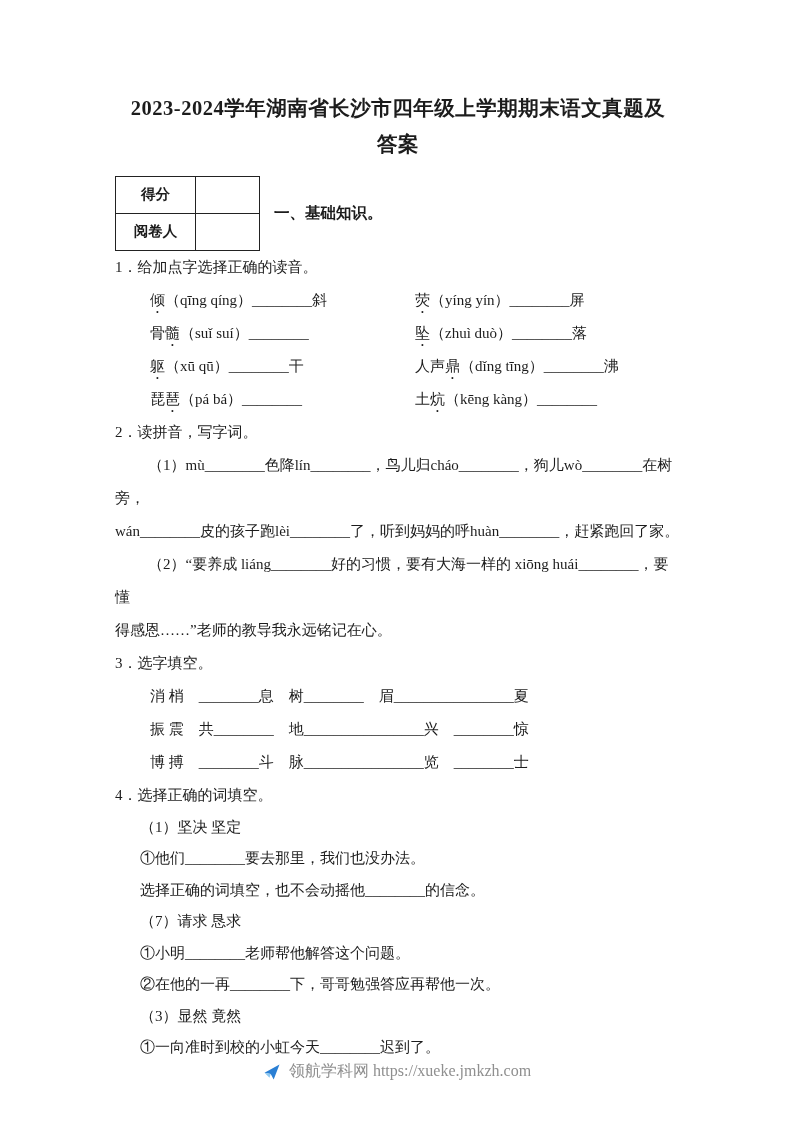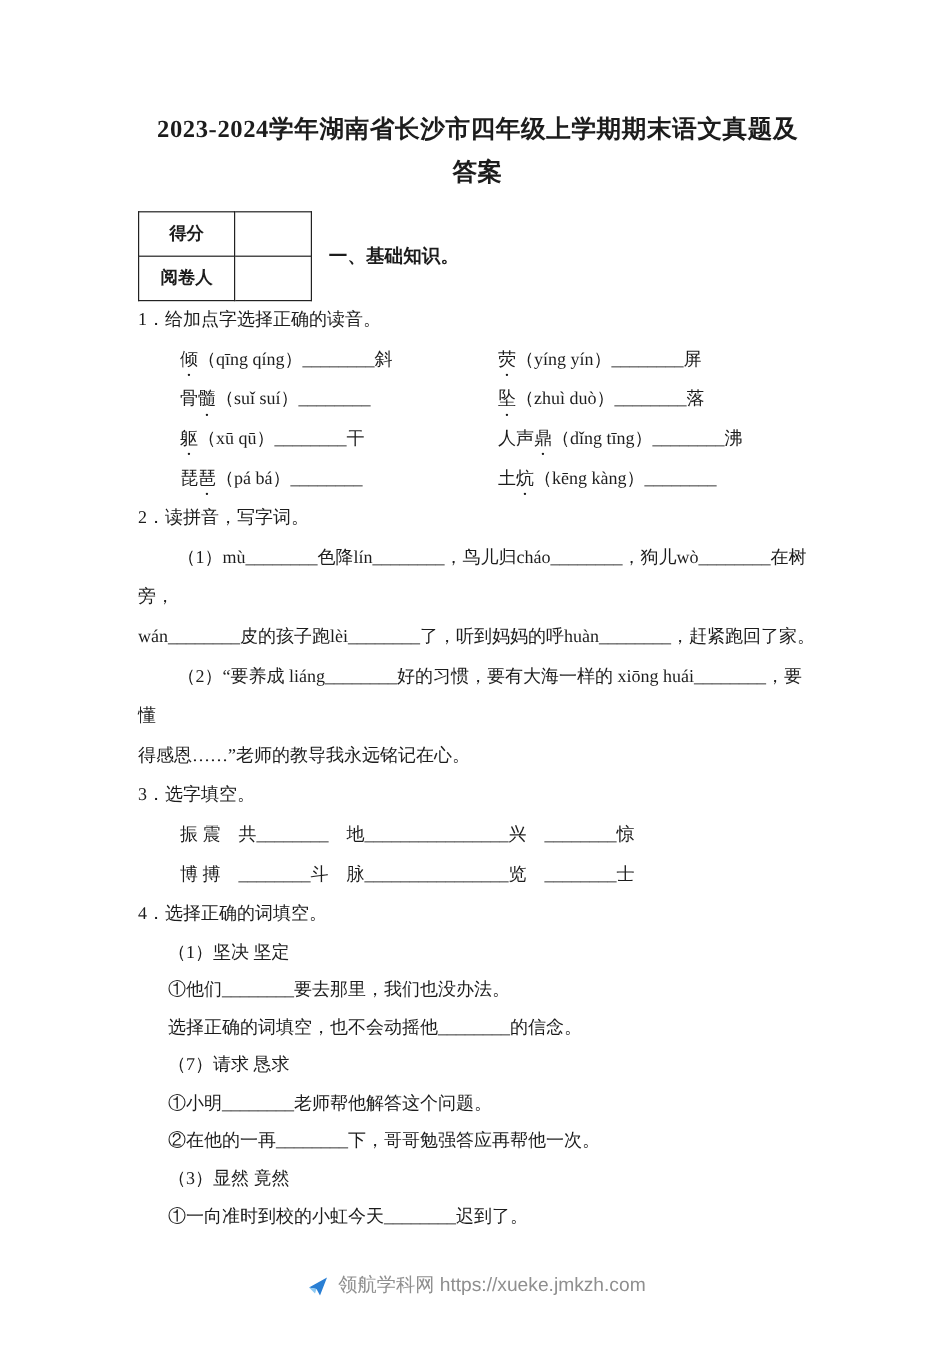--- a/index.html
+++ b/index.html
@@ -74,21 +74,21 @@
   .footer {
     position: absolute;
     left: 0; right: 0;
     bottom: 40px;
     display: flex;
     align-items: flex-end;
     justify-content: center;
     gap: 7px;
     color: #8f8f8f;
     font-size: 16px;
-    font-family: Liberation Sans, sans-serif;
+    font-family: Liberation Serif, serif;
     margin-top: 48px;
   }
   .footer .logo { display: inline-flex; }
 </style>
 </head>
 <body>
 
 <div class="page">
 
   <h1 class="title"><span>2023-2024学年湖南省长沙市四年级上学期期末语文真题及</span><br><span>答案</span></h1>
@@ -122,20 +122,21 @@
     <div class="q1-item"><span>土</span><span class="dotchar">炕</span><span>（kēng kàng）________</span></div>
   </div>
 
   <p class="stem">2．读拼音，写字词。</p>
   <p class="para-line indent">（1）mù________色降lín________，鸟儿归cháo________，狗儿wò________在树旁，</p>
   <p class="para-line">wán________皮的孩子跑lèi________了，听到妈妈的呼huàn________，赶紧跑回了家。</p>
   <p class="para-line indent">（2）“要养成 liáng________好的习惯，要有大海一样的 xiōng huái________，要懂</p>
   <p class="para-line">得感恩……”老师的教导我永远铭记在心。</p>
 
   <p class="stem">3．选字填空。</p>
+  <p class="q3-row">消 梢　________息　树________　眉________________夏</p>
   <p class="q3-row">振 震　共________　地________________兴　________惊</p>
   <p class="q3-row">博 搏　________斗　脉________________览　________士</p>
 
   <p class="stem">4．选择正确的词填空。</p>
   <p class="q4-line">（1）坚决 坚定</p>
   <p class="q4-line">①他们________要去那里，我们也没办法。</p>
   <p class="q4-line">选择正确的词填空，也不会动摇他________的信念。</p>
   <p class="q4-line">（7）请求 恳求</p>
   <p class="q4-line">①小明________老师帮他解答这个问题。</p>
   <p class="q4-line">②在他的一再________下，哥哥勉强答应再帮他一次。</p>

